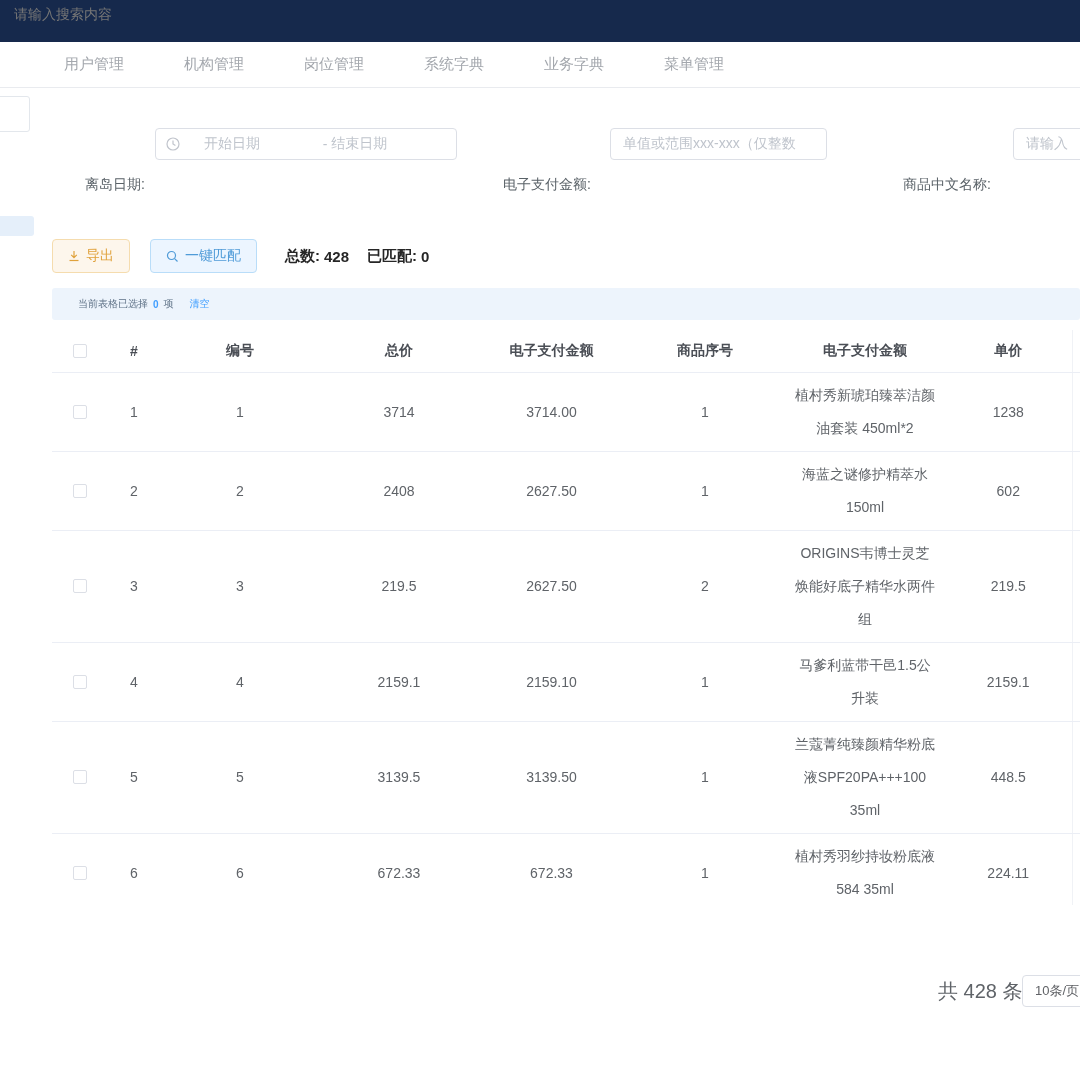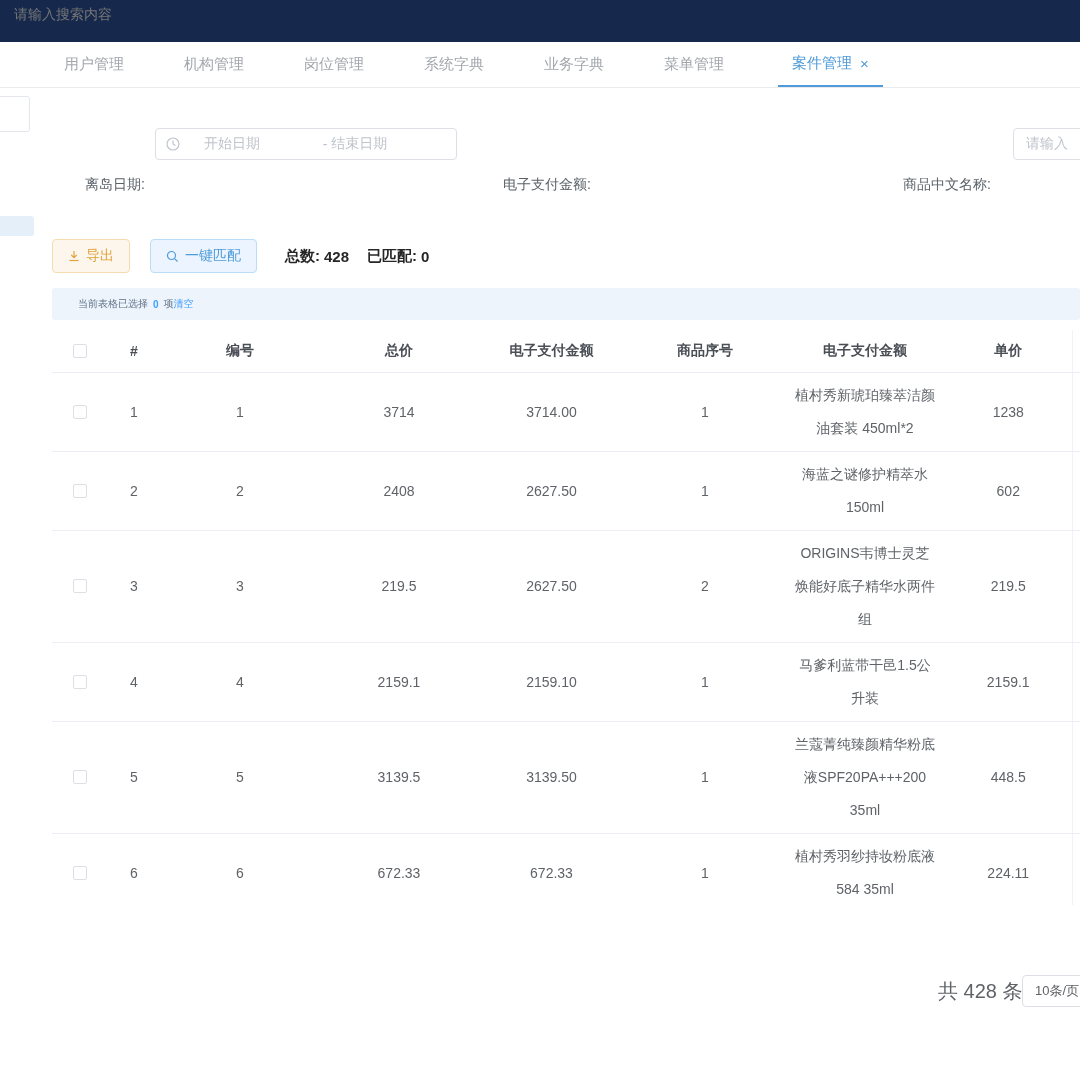--- a/index.html
+++ b/index.html
@@ -48,21 +48,21 @@
   .btn-match{ background:var(--match-bg); border-color:var(--match-border);
     color:var(--accent); margin-left:20px; }
   .stats{ margin-left:28px; font-size:15px; color:#262626; font-weight:600;
     display:flex; align-items:center; }
   .stats .v{ font-weight:700; margin:0 4px; }
   .stats .gap{ width:14px; }
   .selection-bar{ position:absolute; left:52px; top:288px; width:1028px; height:32px;
     background:var(--sel-bg); border-radius:3px; display:flex; align-items:center;
     padding-left:26px; font-size:10px; color:#5e7186; }
   .selection-bar .cnt{ color:var(--blue); font-weight:700; margin:0 5px; }
-  .selection-bar .clear{ color:var(--blue); cursor:pointer; }
+  .selection-bar .clear{ color:var(--blue); margin-left:16px; cursor:pointer; }
   .table-wrap{ position:absolute; left:52px; top:330px; width:1028px; height:575px;
     overflow:hidden; }
   table{ border-collapse:collapse; table-layout:fixed; width:1110px; }
   col.c-check{width:56px} col.c-idx{width:52px} col.c-code{width:160px}
   col.c-total{width:158px} col.c-paid{width:147px} col.c-seq{width:160px}
   col.c-name{width:160px} col.c-unit{width:127px} col.c-extra{width:90px}
   thead th{ height:42px; font-size:14px; font-weight:700; color:#4a4e55;
     text-align:center; border-bottom:1px solid var(--row-border); background:#fff; }
   tbody td{ font-size:14px; color:var(--cell-text); text-align:center;
     border-bottom:1px solid var(--row-border); vertical-align:middle; padding:6px 10px; }
@@ -97,42 +97,41 @@
     </div>
     <div class="tab">
       <span>系统字典</span>
     </div>
     <div class="tab">
       <span>业务字典</span>
     </div>
     <div class="tab">
       <span>菜单管理</span>
     </div>
-    <div class="tab active">
-      <span>案件管理</span>
-      <span class="close">×</span>
-    </div>
   </div>
 
 <div class="corner-box"></div>
 <div class="left-stub"></div>
 
 <div class="filters">
   <span class="flabel lbl-date">离岛日期:</span>
   <div class="finput date-range">
     <svg class="icon-clock" width="14" height="14" viewBox="0 0 14 14">
       <circle cx="7" cy="7" r="6" fill="none" stroke="#c0c4cc" stroke-width="1.2"></circle>
       <path d="M7 3.5V7l2.4 1.6" fill="none" stroke="#c0c4cc" stroke-width="1.2"></path>
     </svg>
     <span class="ph">开始日期</span>
     <span class="sep">-</span>
     <span class="ph">结束日期</span>
   </div>
 
   <span class="flabel lbl-amount">电子支付金额:</span>
+  <div class="finput amount-input">
+    <span>单值或范围xxx-xxx（仅整数</span>
+  </div>
 
   <span class="flabel lbl-name">商品中文名称:</span>
   <div class="finput name-input">
     <span>请输入</span>
   </div>
 </div>
 
 <div class="toolbar">
   <div class="btn btn-export">
     <svg width="12" height="12" viewBox="0 0 12 12">
@@ -247,21 +246,21 @@
         </tr>
         <tr style="height: 100px;">
           <td>
             <div class="cbx"></div>
           </td>
           <td>5</td>
           <td>5</td>
           <td>3139.5</td>
           <td>3139.50</td>
           <td>1</td>
-          <td class="name-cell">兰蔻菁纯臻颜精华粉底液SPF20PA+++200 35ml</td>
+          <td class="name-cell">兰蔻菁纯臻颜精华粉底液SPF20PA+++100 35ml</td>
           <td>448.5</td>
           <td class="extra"></td>
         </tr>
         <tr style="height: 68px;">
           <td>
             <div class="cbx"></div>
           </td>
           <td>6</td>
           <td>6</td>
           <td>672.33</td>

